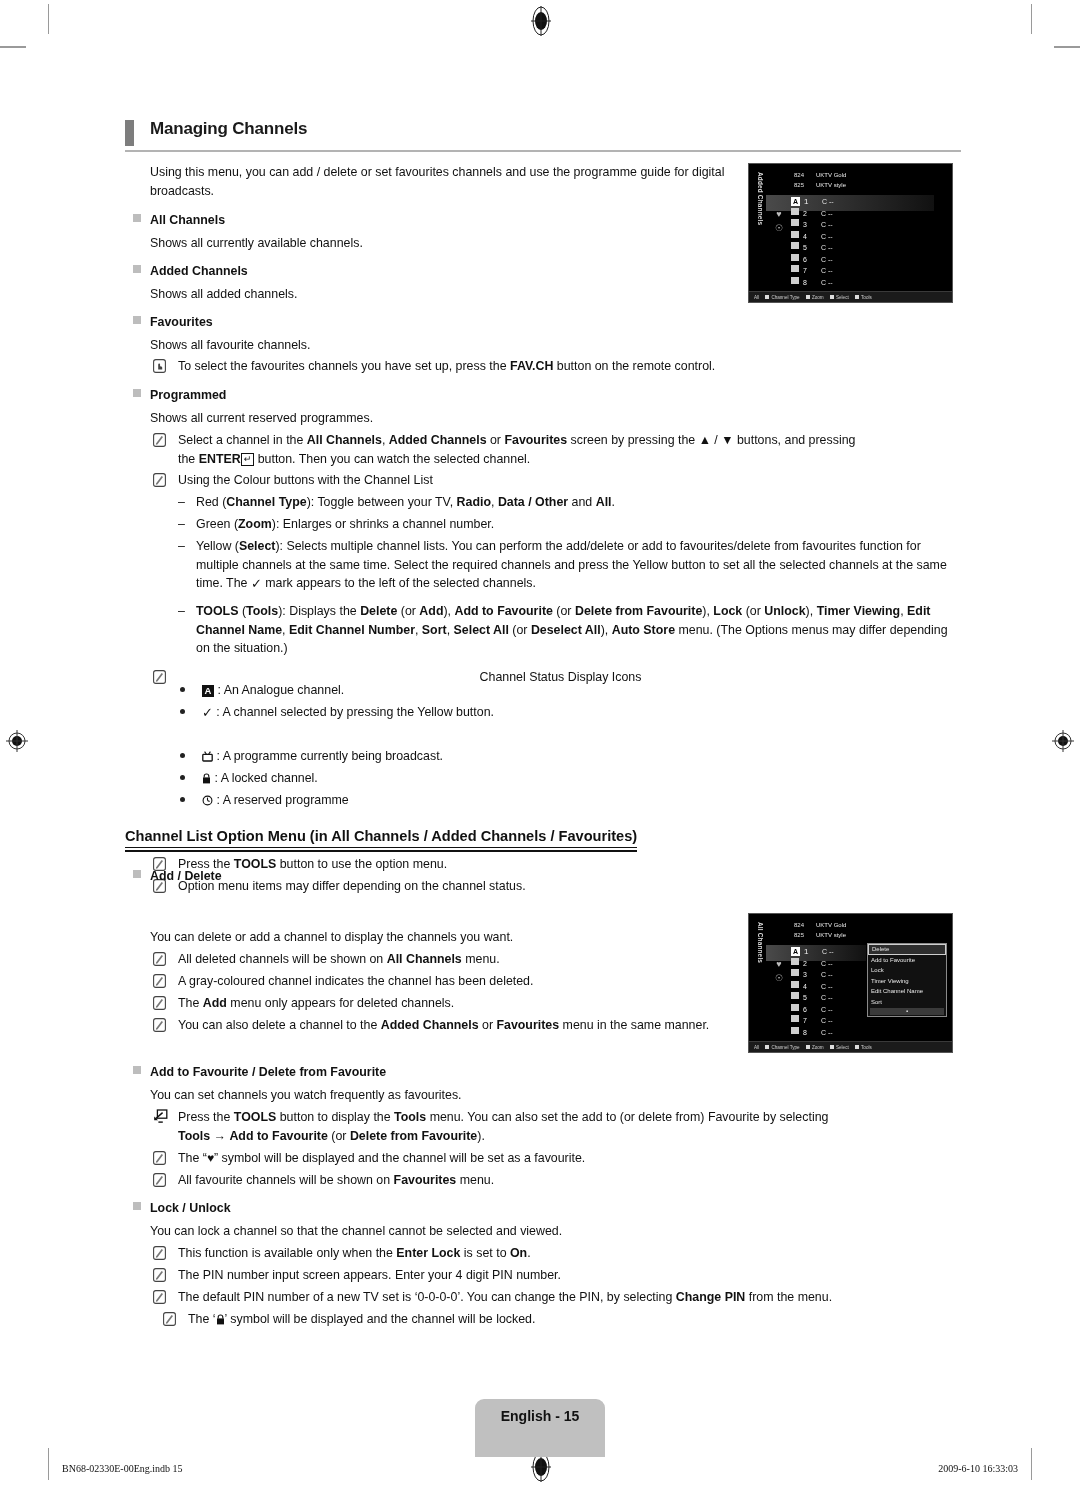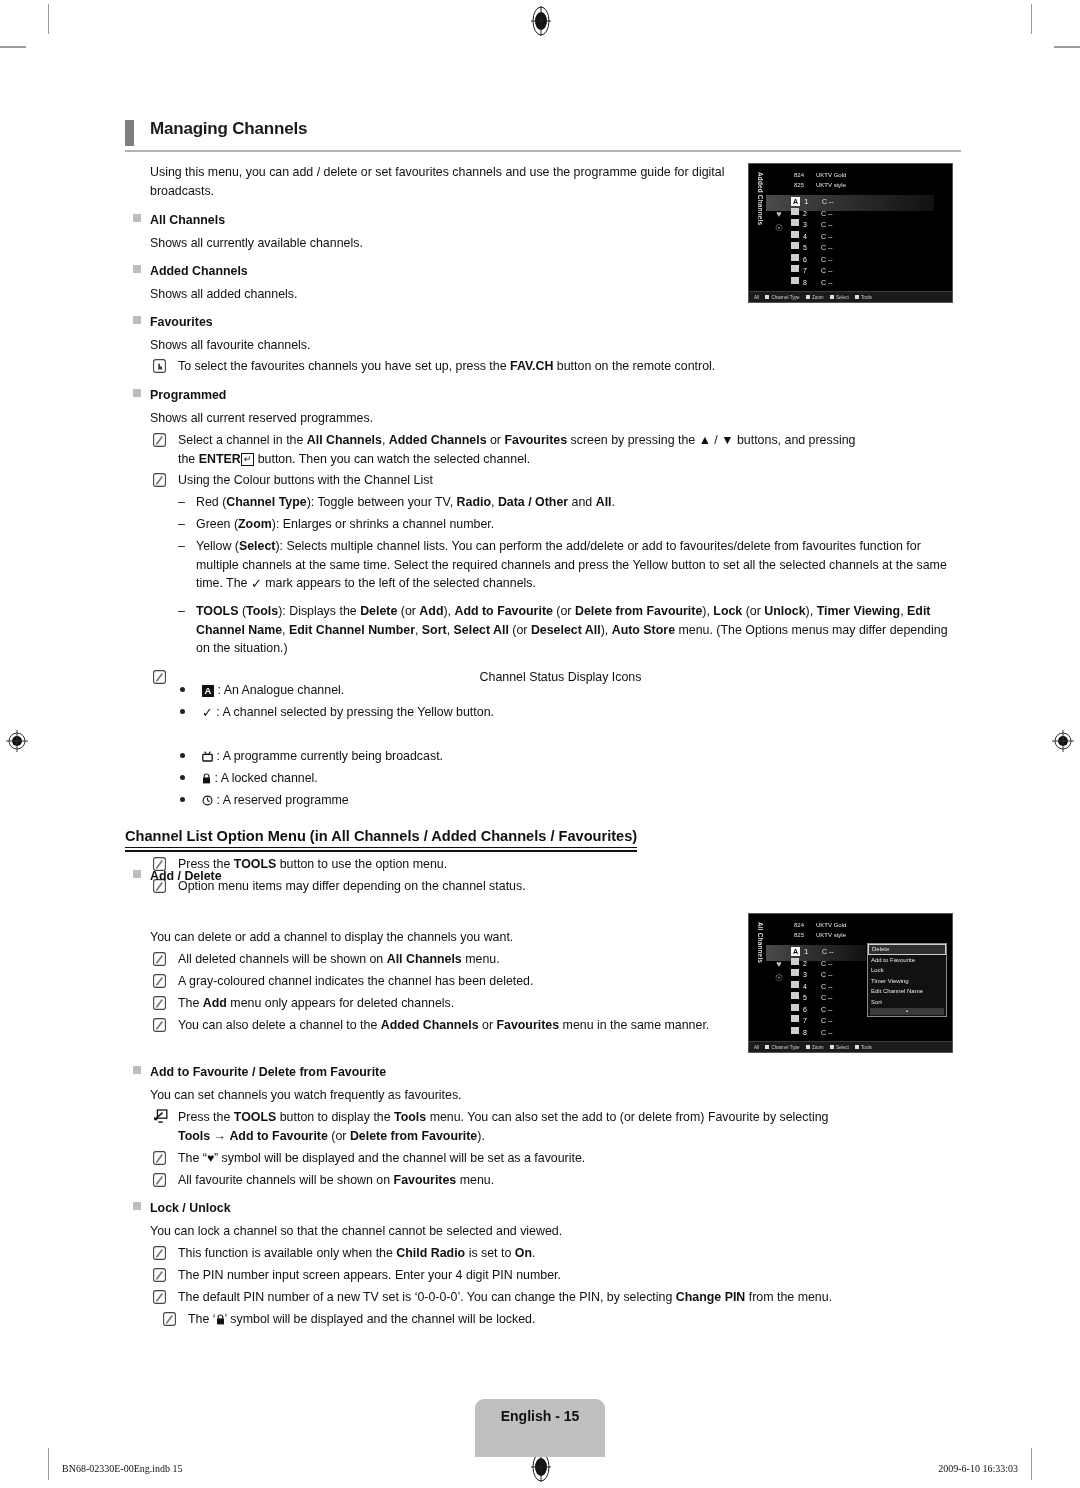--- a/index.html
+++ b/index.html
@@ -504,21 +504,21 @@
   <div class="body-text" style="top:1222px;">You can lock a channel so that the channel cannot be selected and viewed.</div>
 
   <div class="note" style="top:1244px; width:800px;">
     <span class="nicon">
       <svg width="13" height="14" viewBox="0 0 13 14">
           <rect x="0.6" y="0.6" width="11.8" height="12.8" rx="2.2" fill="none" stroke="#444" stroke-width="1.1"></rect>
           <path d="M3.2 10.3 L8.6 3.0 L10.0 4.1 L4.6 11.3 Z" fill="#777"></path>
           <path d="M3.2 10.3 L4.6 11.3 L2.9 11.6 Z" fill="#333"></path>
         </svg>
     </span>
-    <span class="ntext">This function is available only when the <b>Child Radio</b> is set to <b>On</b>.</span>
+    <span class="ntext">This function is available only when the <b>Enter Lock</b> is set to <b>On</b>.</span>
   </div>
   <div class="note" style="top:1266px; width:800px;">
     <span class="nicon">
       <svg width="13" height="14" viewBox="0 0 13 14">
           <rect x="0.6" y="0.6" width="11.8" height="12.8" rx="2.2" fill="none" stroke="#444" stroke-width="1.1"></rect>
           <path d="M3.2 10.3 L8.6 3.0 L10.0 4.1 L4.6 11.3 Z" fill="#777"></path>
           <path d="M3.2 10.3 L4.6 11.3 L2.9 11.6 Z" fill="#333"></path>
         </svg>
     </span>
     <span class="ntext">The PIN number input screen appears. Enter your 4 digit PIN number.</span>

